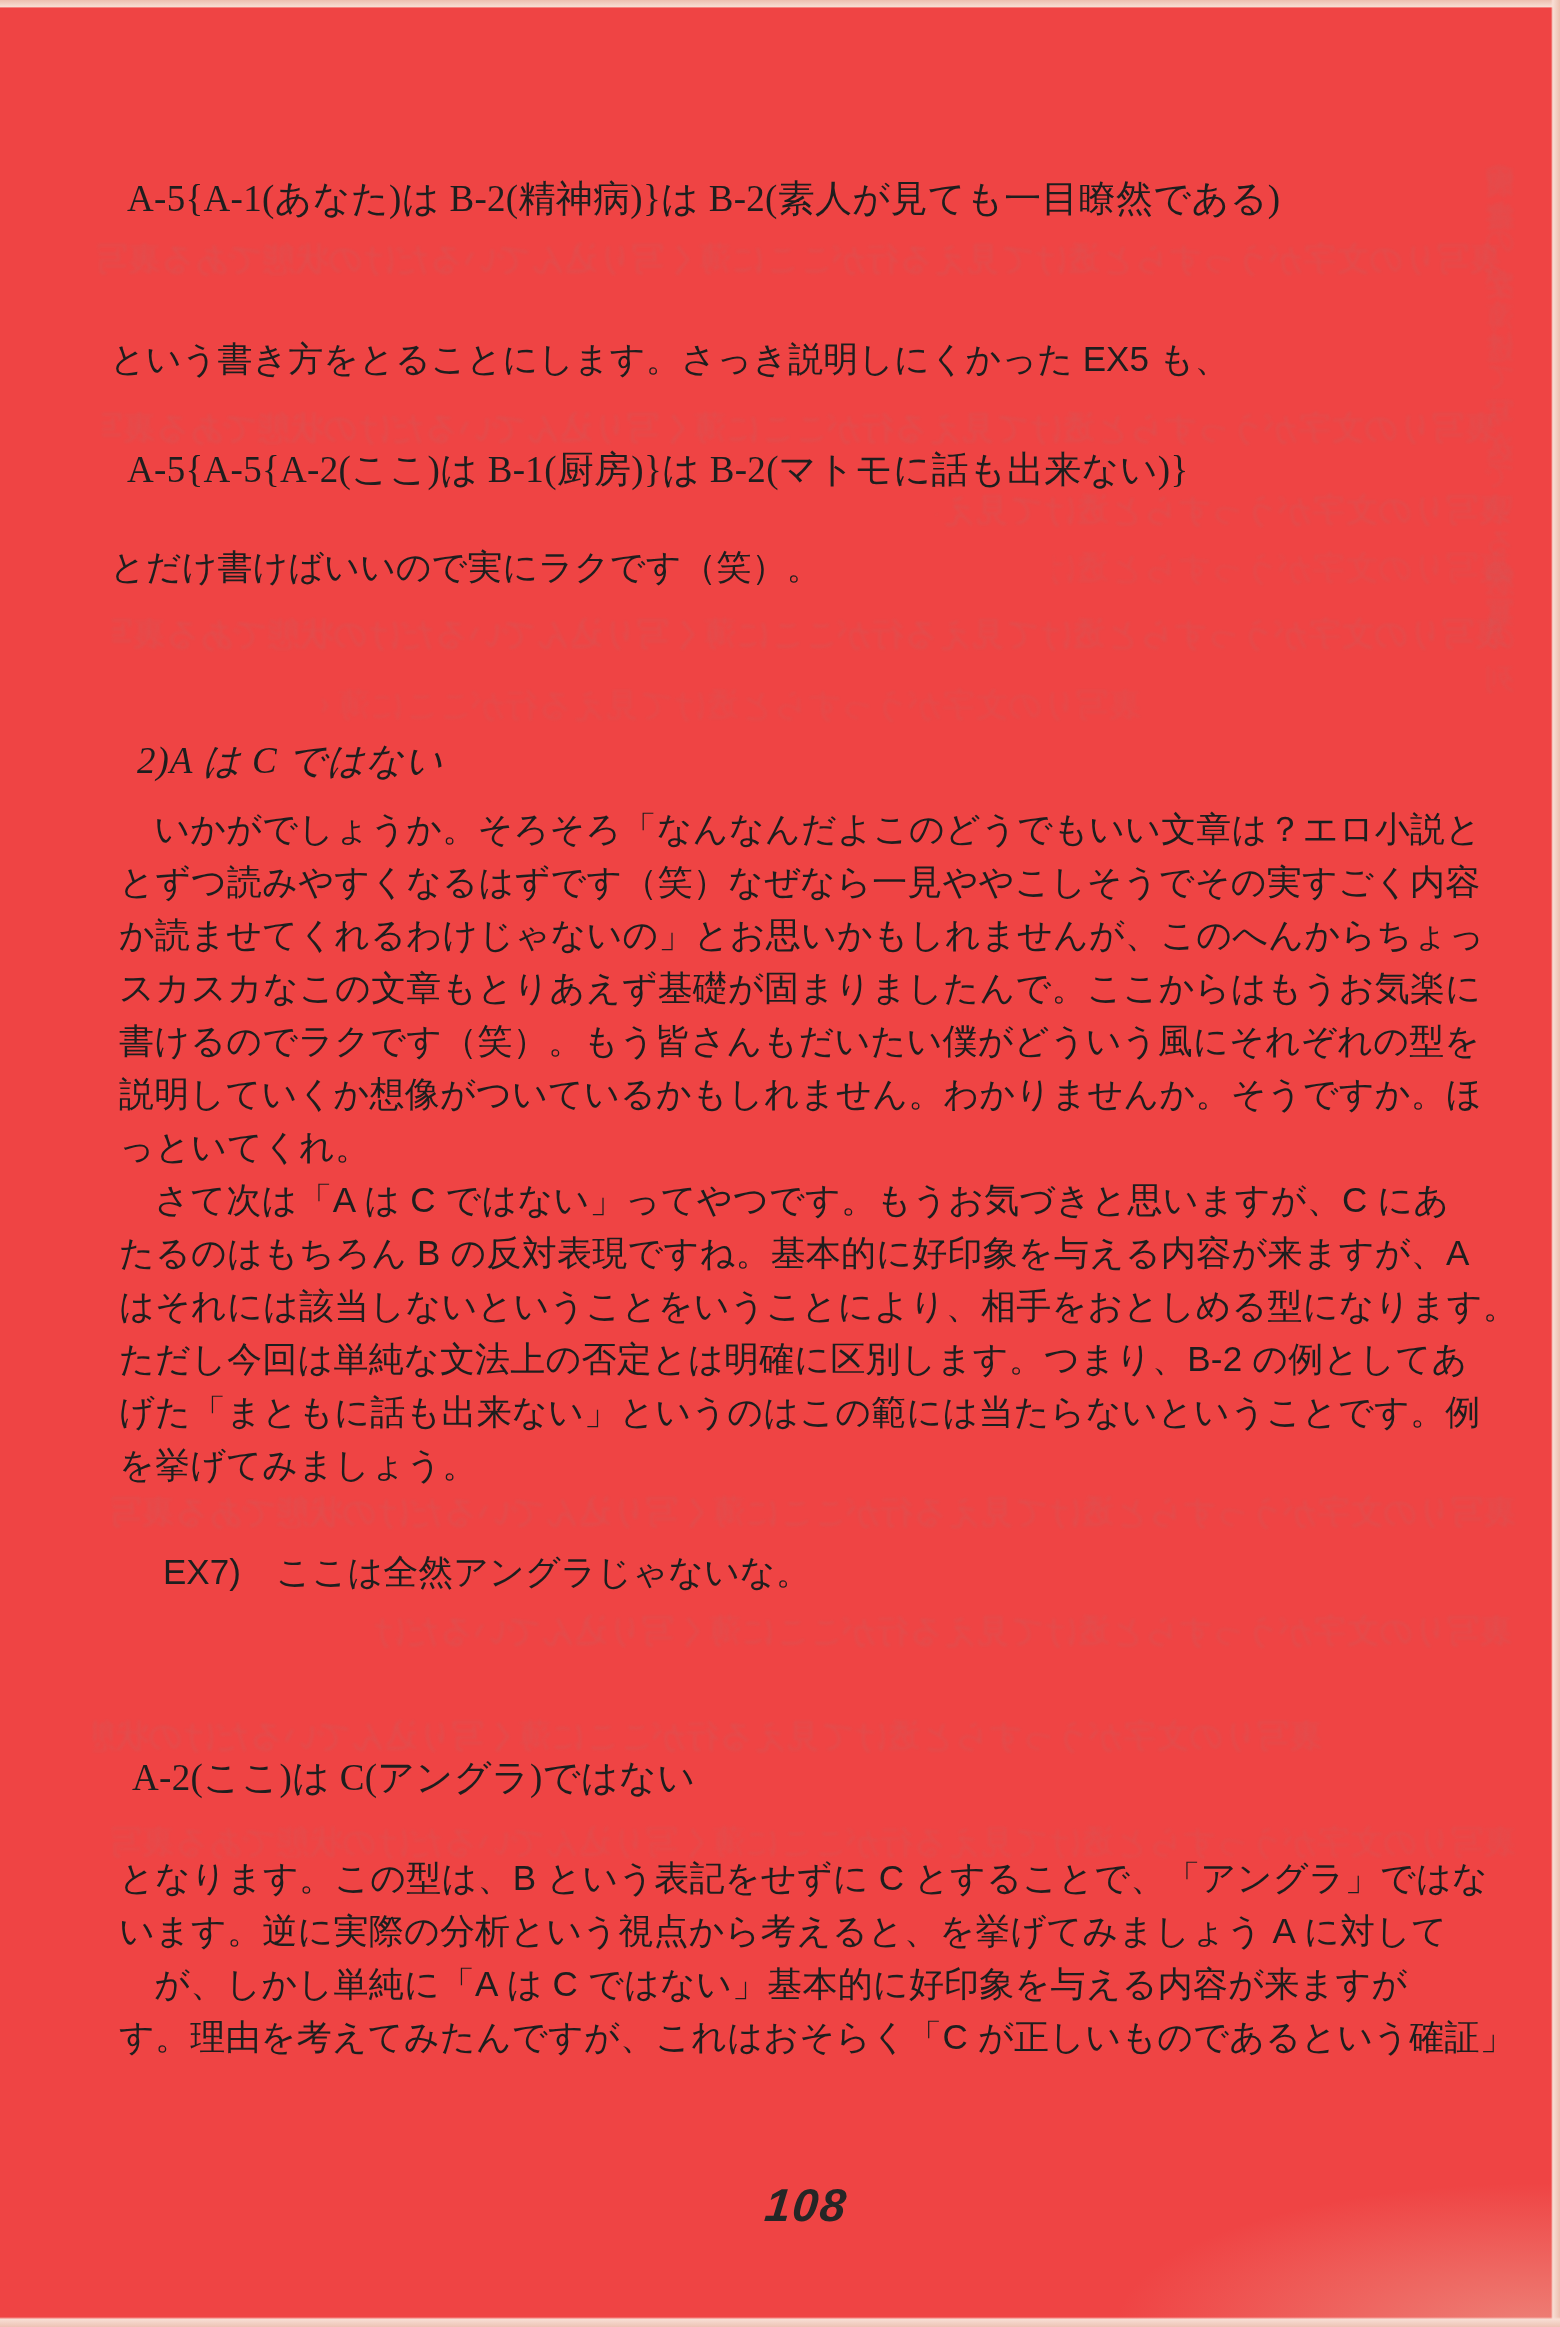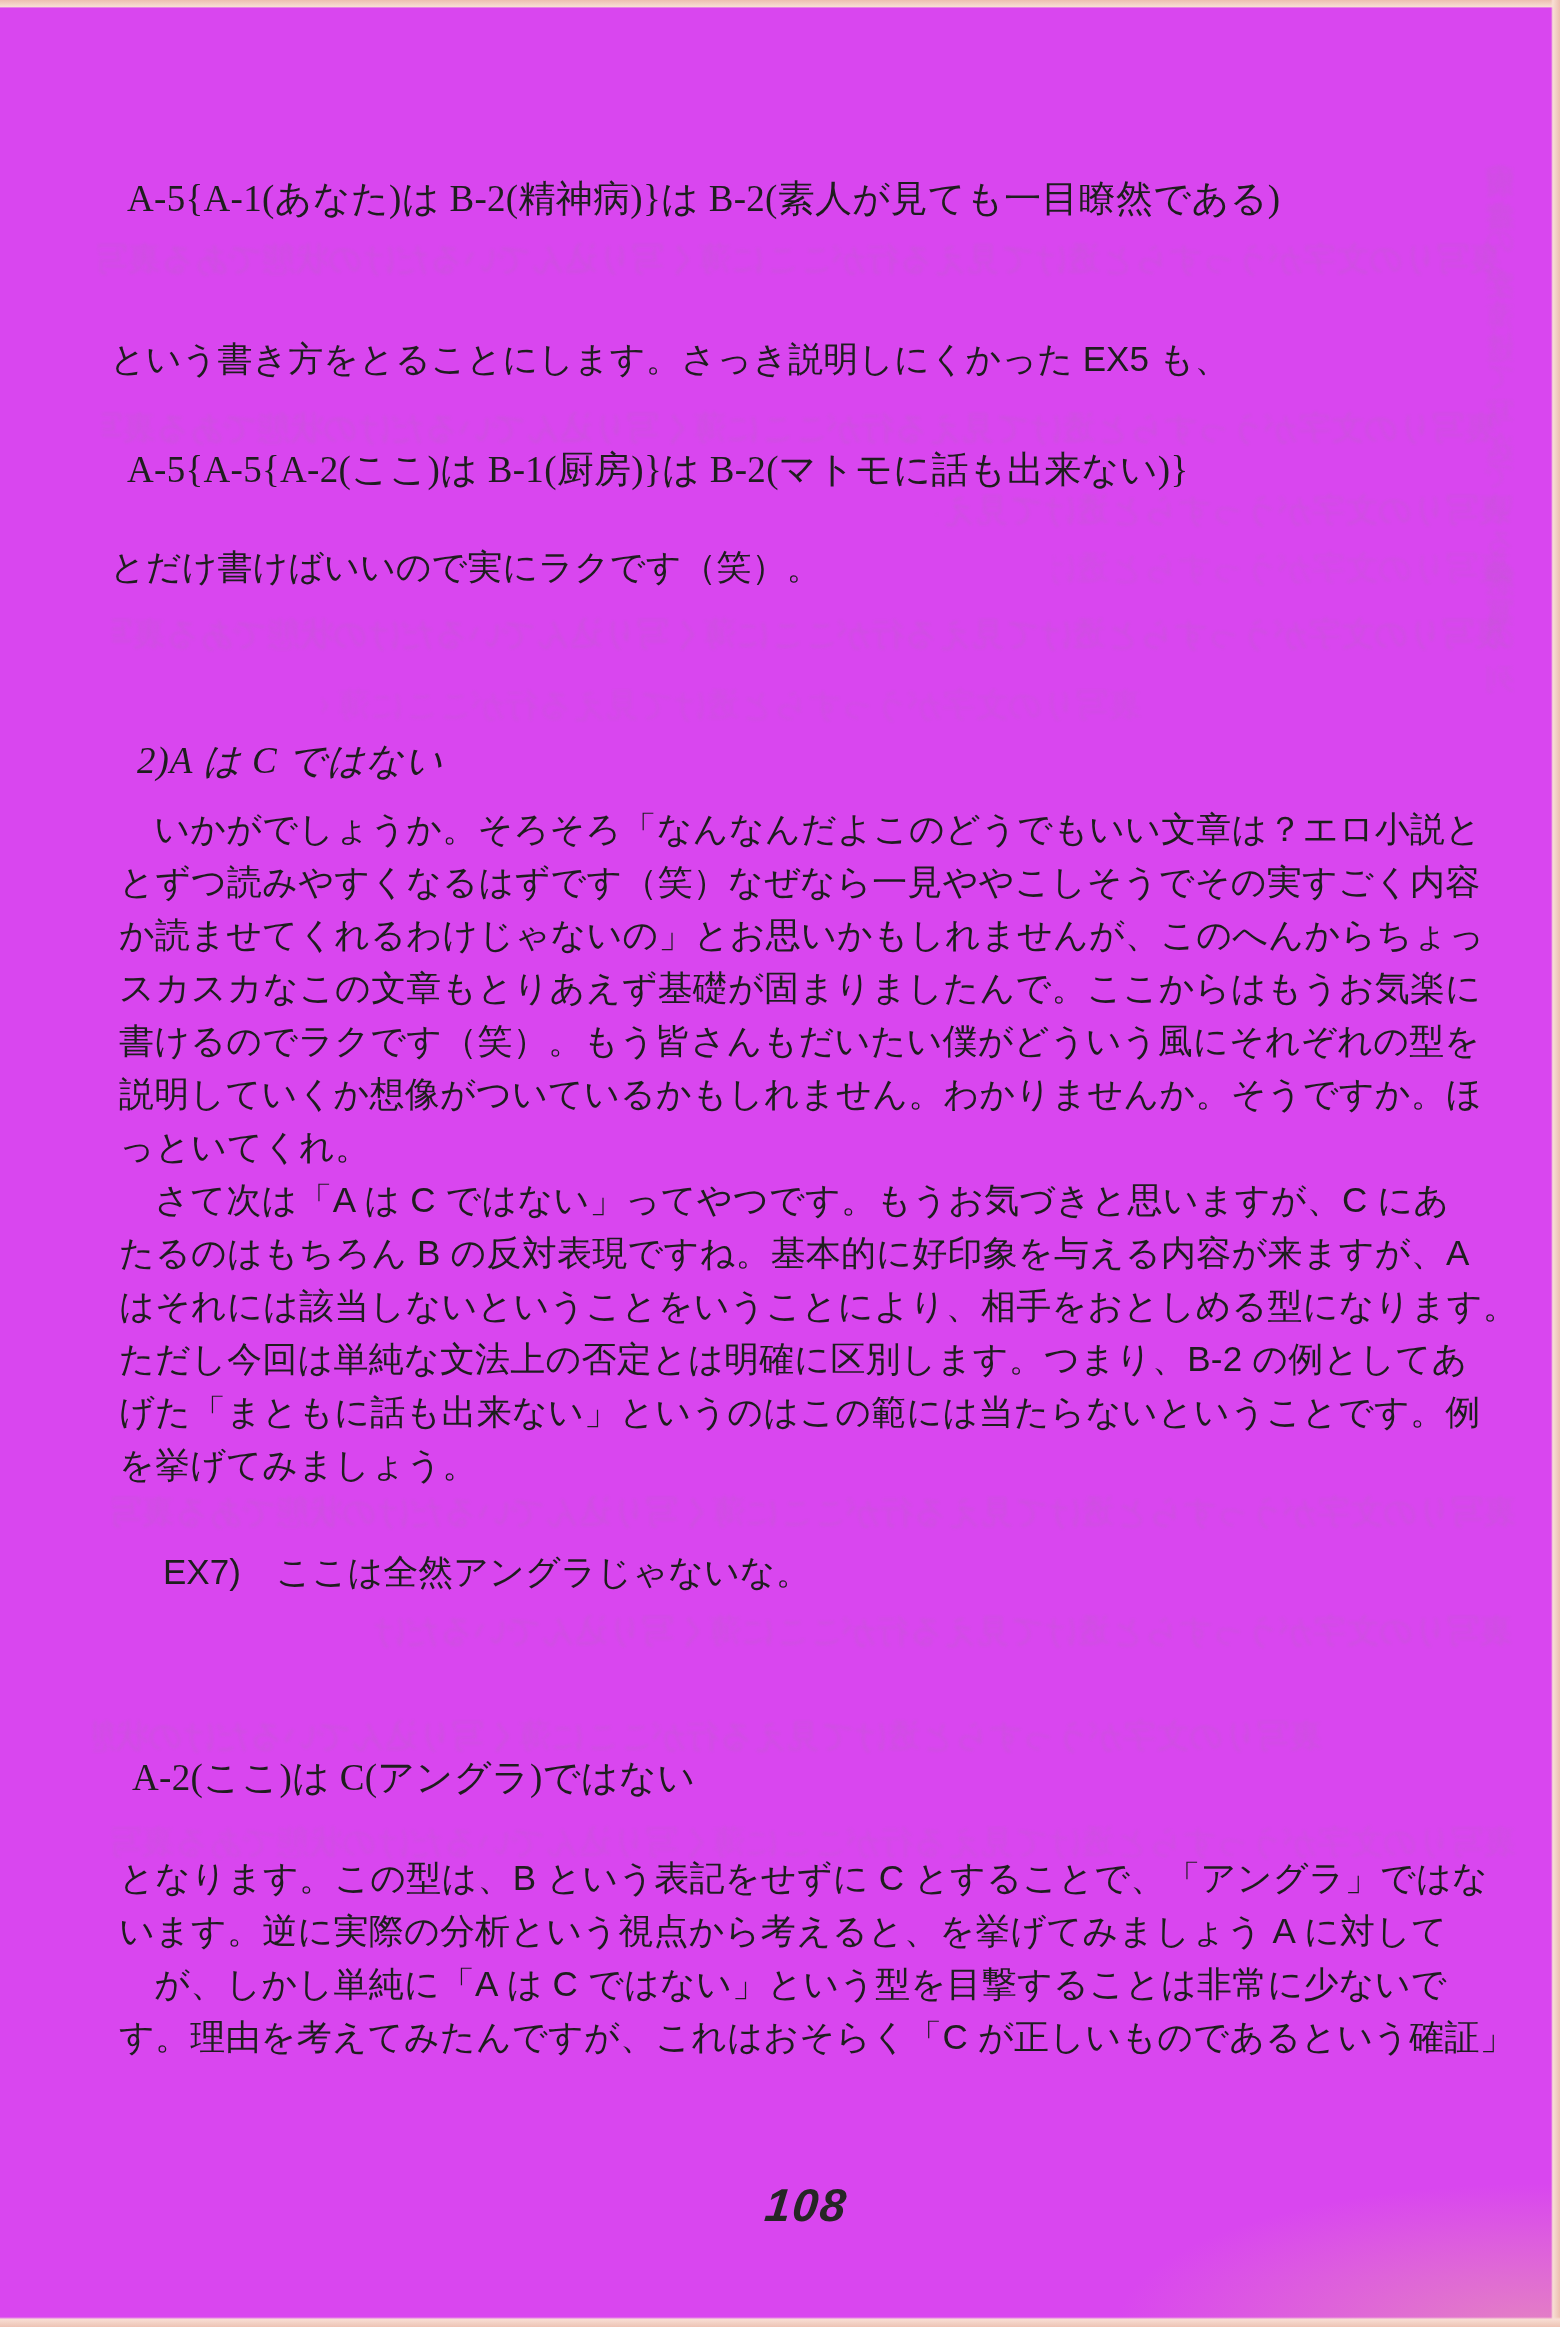--- a/index.html
+++ b/index.html
@@ -1,19 +1,19 @@
 <!DOCTYPE html>
 <html lang="ja"><head>
 <meta charset="utf-8">
 <style>
   html,body{margin:0;padding:0;background:#ffffff;}
   .page{
     position:relative;
     width:1560px;height:2328px;
-    background:#d946ef;
+    background:#ef4444;
     overflow:hidden;
     font-family:"Liberation Sans","DejaVu Sans",sans-serif;
     color:#1e1e1e;
   }
   
   .edge-top{position:absolute;top:0;left:0;right:0;height:7.8px;
     background:linear-gradient(to bottom,#ecbfb0,#f8ded4 85%,rgba(248,222,212,0));}
   .edge-right{position:absolute;top:0;right:0;bottom:0;width:8.8px;
     background:linear-gradient(to left,#ecbfb0,#f8ded4 80%,rgba(248,222,212,0));}
   .edge-bottom{position:absolute;left:0;right:0;bottom:0;height:10.7px;
@@ -91,21 +91,21 @@
   </div>
 
   <div class="tline sentence" style="top:1549px;left:132px;margin-left:31px;">EX7)　ここは全然アングラじゃないな。</div>
 
 
   <div class="tline serif formula" style="top:1753px;left:132px;">A-2(ここ)は C(アングラ)ではない</div>
 
   <div class="bodyblock" style="top:1855px;">
     <div class="bline">となります。この型は、B という表記をせずに C とすることで、「アングラ」ではな</div>
     <div class="bline">います。逆に実際の分析という視点から考えると、を挙げてみましょう A に対して</div>
-    <div class="bline">　が、しかし単純に「A は C ではない」という型を目撃することは非常に少ないで</div>
+    <div class="bline">　が、しかし単純に「A は C ではない」基本的に好印象を与える内容が来ますが</div>
     <div class="bline">す。理由を考えてみたんですが、これはおそらく「C が正しいものであるという確証」</div>
   </div>
 
   <div class="pagenum">108</div>
 
   <div class="corner-blob"></div>
   <div class="edge-top"></div>
   <div class="edge-right"></div>
   <div class="edge-bottom"></div>
 

